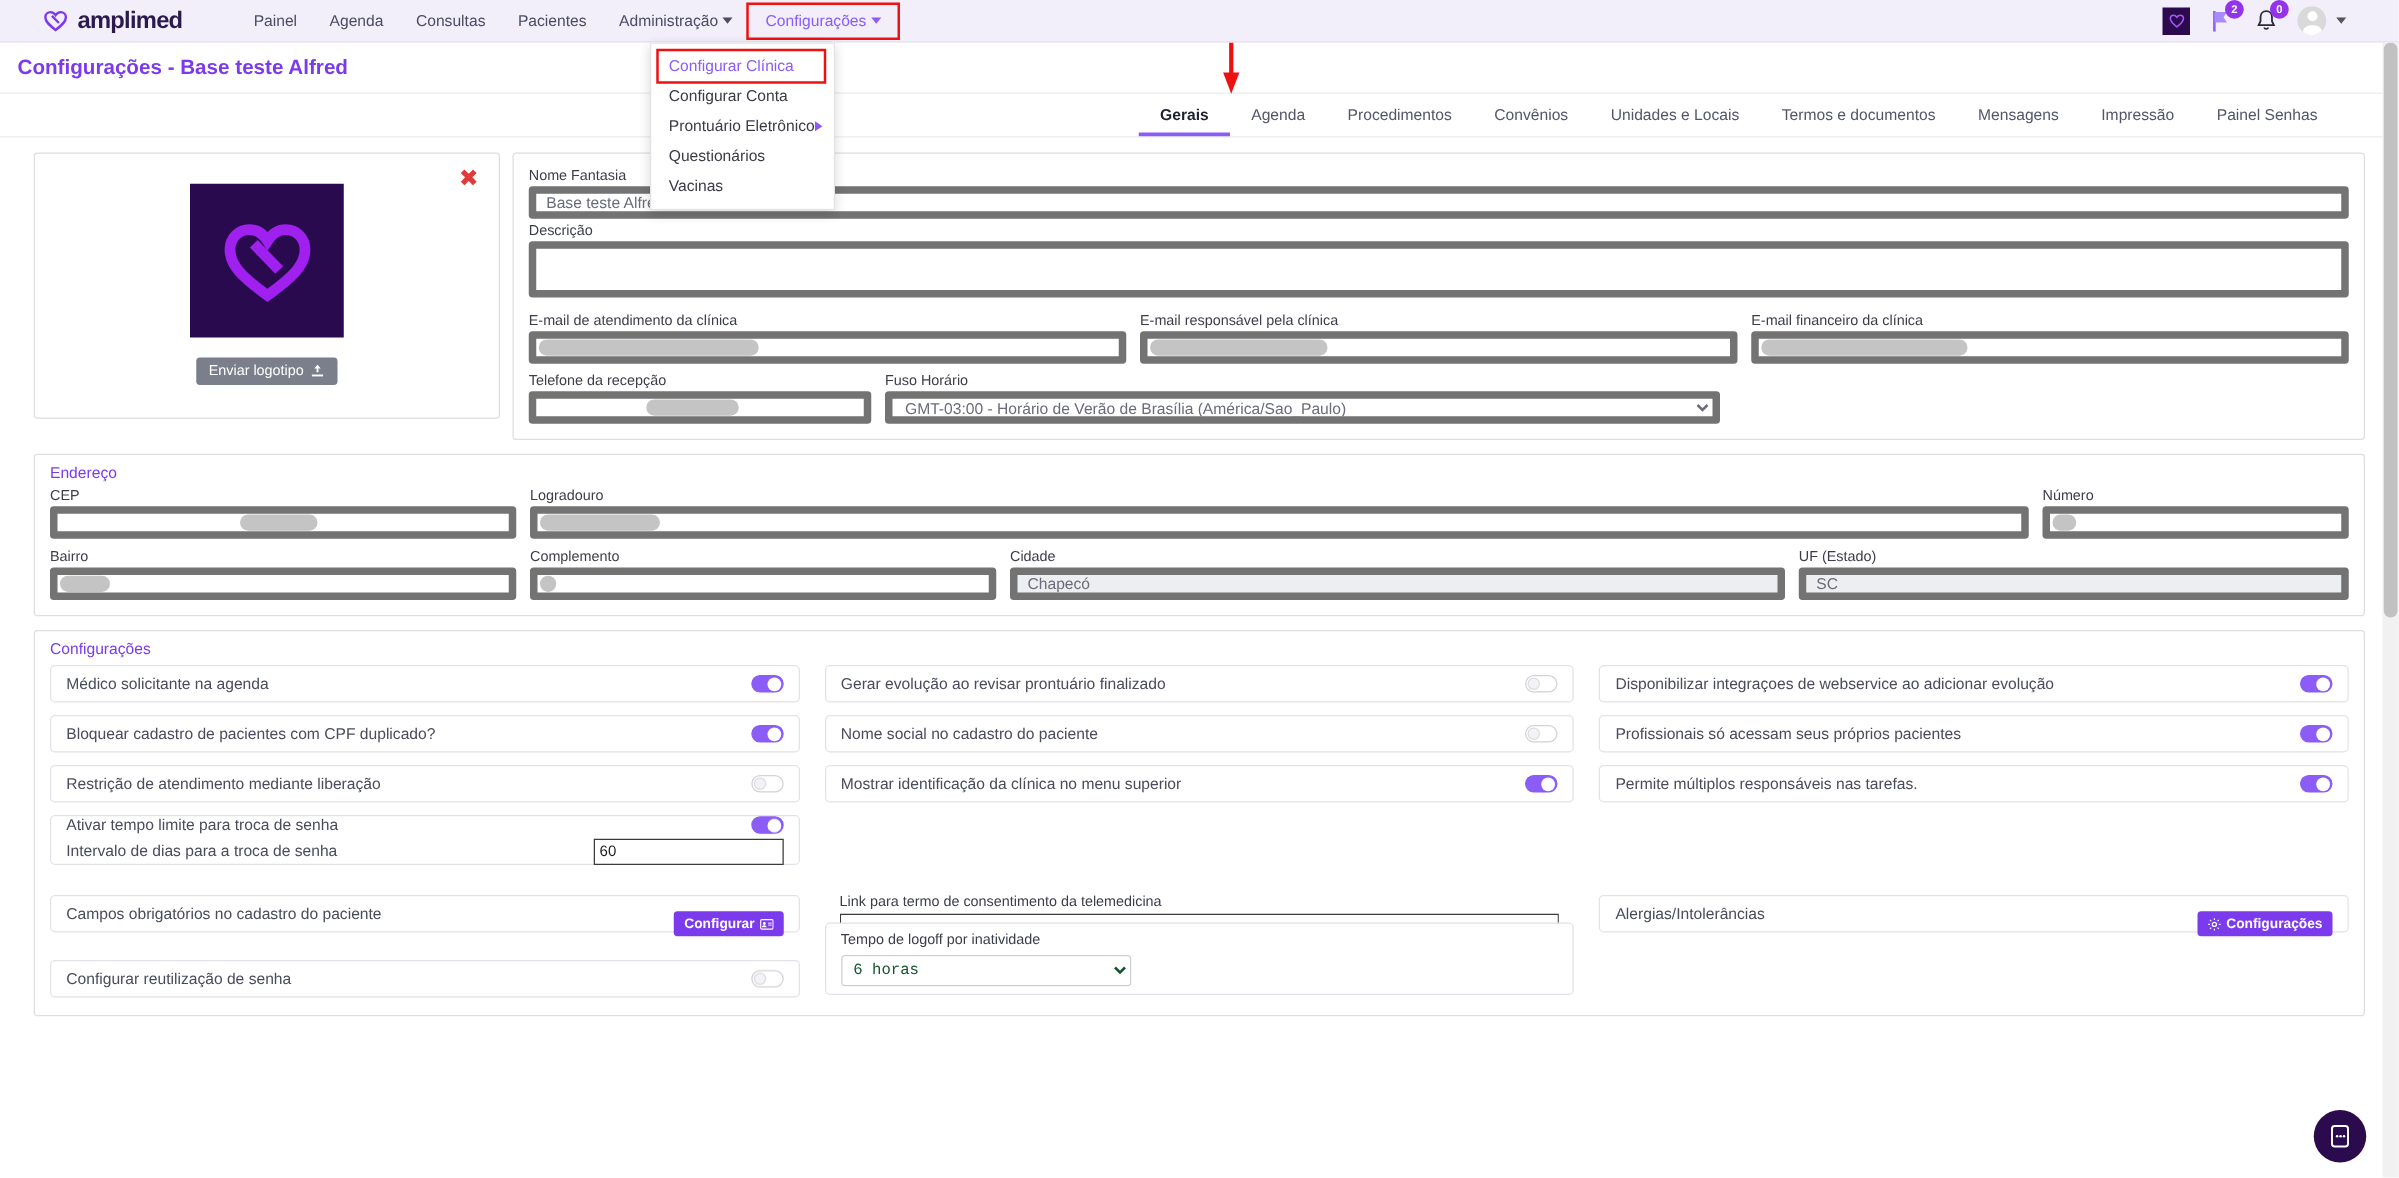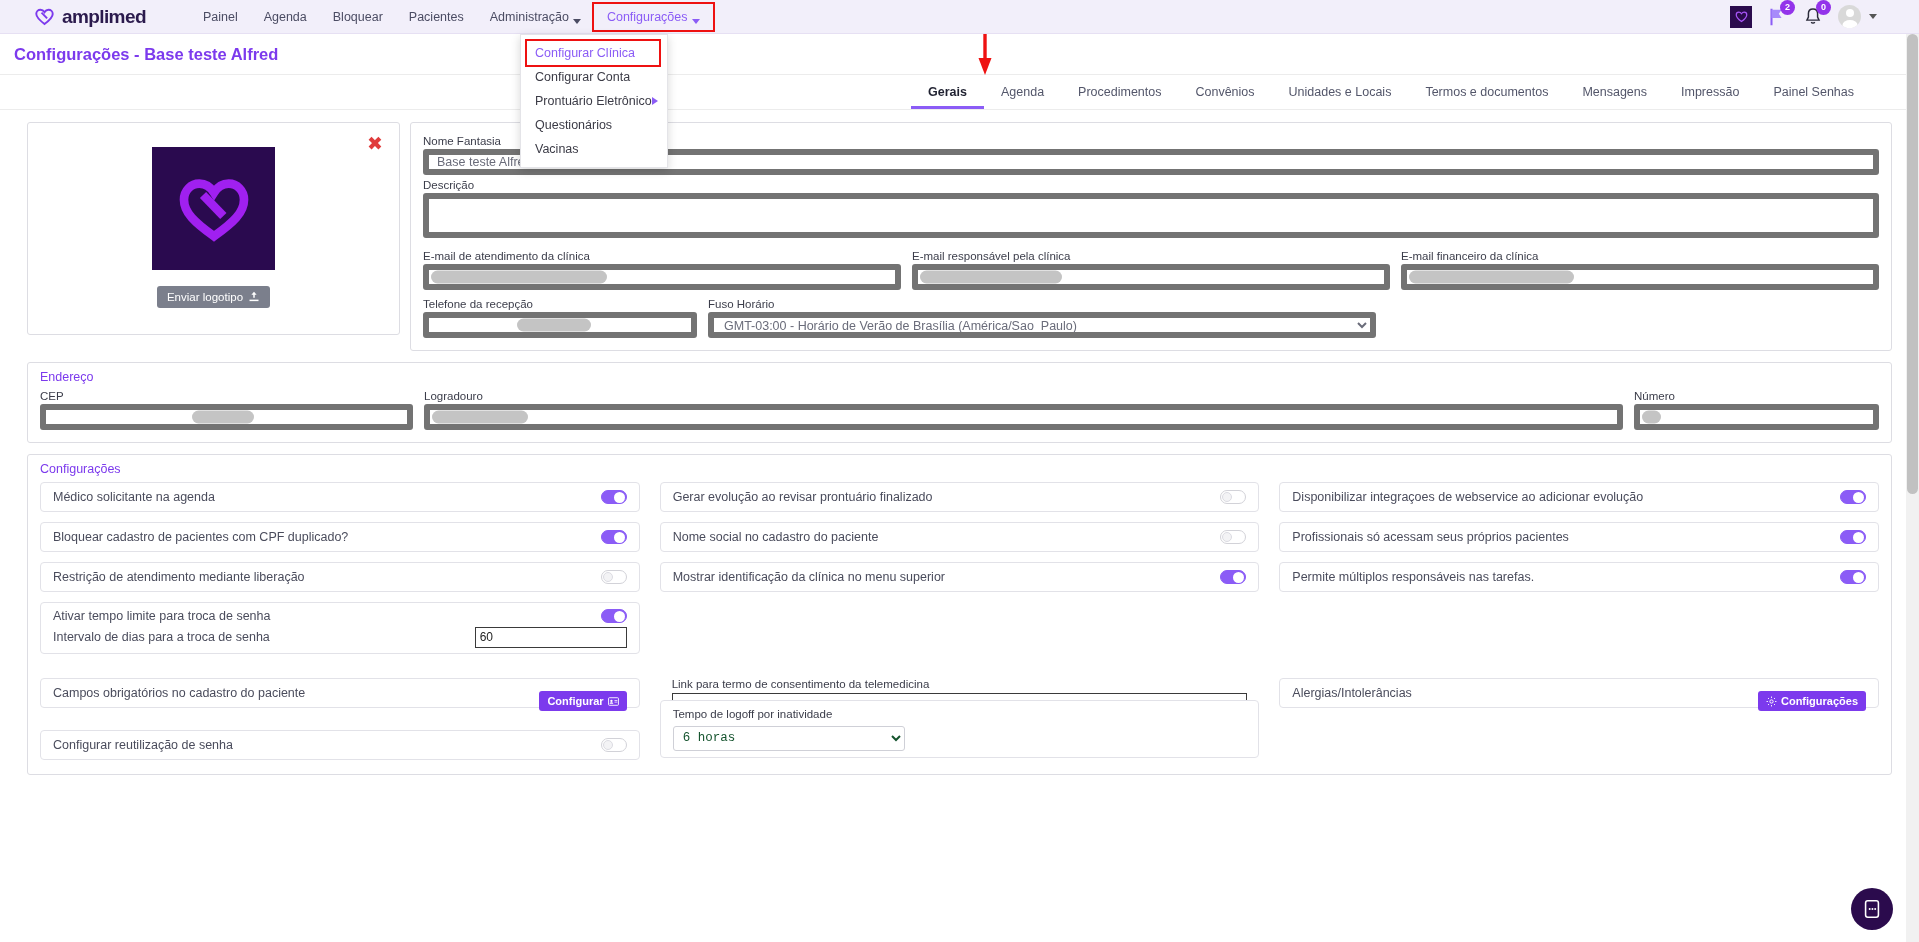--- a/index.html
+++ b/index.html
@@ -30,21 +30,21 @@
     font-size: 19px; font-weight: bold; letter-spacing: -0.6px;
     color: #2b1a4d;
   }
   .nav-links { display: flex; align-items: center; gap: 0; }
   .nav-link {
     font-size: 12.5px;
     color: #4b4c63;
     padding: 6px 13px;
     cursor: pointer;
     white-space: nowrap;
-    display: flex; align-items: flex-end; gap: 4px;
+    display: flex; align-items: center; gap: 4px;
     text-decoration: none;
   }
   .nav-link.active-outline {
     color: #8b5cf6;
     outline: 2px solid #ee1111;
     outline-offset: 0px;
   }
   .caret-down {
     width: 0; height: 0;
     border-left: 4px solid transparent;
@@ -273,21 +273,21 @@
     border: 1px solid #e2e2e8;
     border-radius: 4px;
     padding: 0 12px;
     height: 30px;
     display: flex; align-items: center; justify-content: space-between;
     font-size: 12.5px;
     color: #4a4c5c;
     background: #fff;
   }
   .set-item.tall {
-    height: 52px;
+    height: 40px;
     flex-direction: column;
     align-items: stretch;
     justify-content: center;
     gap: 4px;
     padding: 4px 12px;
   }
   .set-line { display: flex; align-items: center; justify-content: space-between; }
   .set-item.empty { border: none; }
 
   .toggle {
@@ -380,21 +380,21 @@
   </div>
 
   <nav class="nav-links">
     <a class="nav-link">
       <span>Painel</span>
     </a>
     <a class="nav-link">
       <span>Agenda</span>
     </a>
     <a class="nav-link">
-      <span>Bloquear</span>
+      <span>Consultas</span>
     </a>
     <a class="nav-link">
       <span>Pacientes</span>
     </a>
     <a class="nav-link">
       <span>Administração</span>
       <i class="caret-down"></i>
     </a>
     <a class="nav-link active-outline">
       <span>Configurações</span>
@@ -561,20 +561,44 @@
       </div>
       <div class="col-num">
         <label class="field-label">Número</label>
         <div class="fieldwrap">
           <input class="inp" style="">
           <span class="redact" style="left:8px;width:19px;"></span>
         </div>
       </div>
     </div>
 
+    <div class="addr-row" style="margin-top:5px;">
+      <div class="col-bairro">
+        <label class="field-label">Bairro</label>
+        <div class="fieldwrap">
+          <input class="inp" style="">
+          <span class="redact" style="left:8px;width:40px;"></span>
+        </div>
+      </div>
+      <div class="col-compl">
+        <label class="field-label">Complemento</label>
+        <div class="fieldwrap">
+          <input class="inp" style="">
+          <span class="redact" style="left:8px;width:13px;"></span>
+        </div>
+      </div>
+      <div class="col-cidade">
+        <label class="field-label">Cidade</label>
+        <input class="inp grey" readonly="" value="Chapecó" style="">
+      </div>
+      <div class="col-uf">
+        <label class="field-label">UF (Estado)</label>
+        <input class="inp grey" readonly="" value="SC" style="">
+      </div>
+    </div>
   </div>
 
   <div class="panel set-panel">
     <div class="panel-legend">Configurações</div>
 
     <div class="set-grid">
       <div class="set-item">
         <span>Médico solicitante na agenda</span>
         <span class="toggle">
             <i class="knob"></i>

